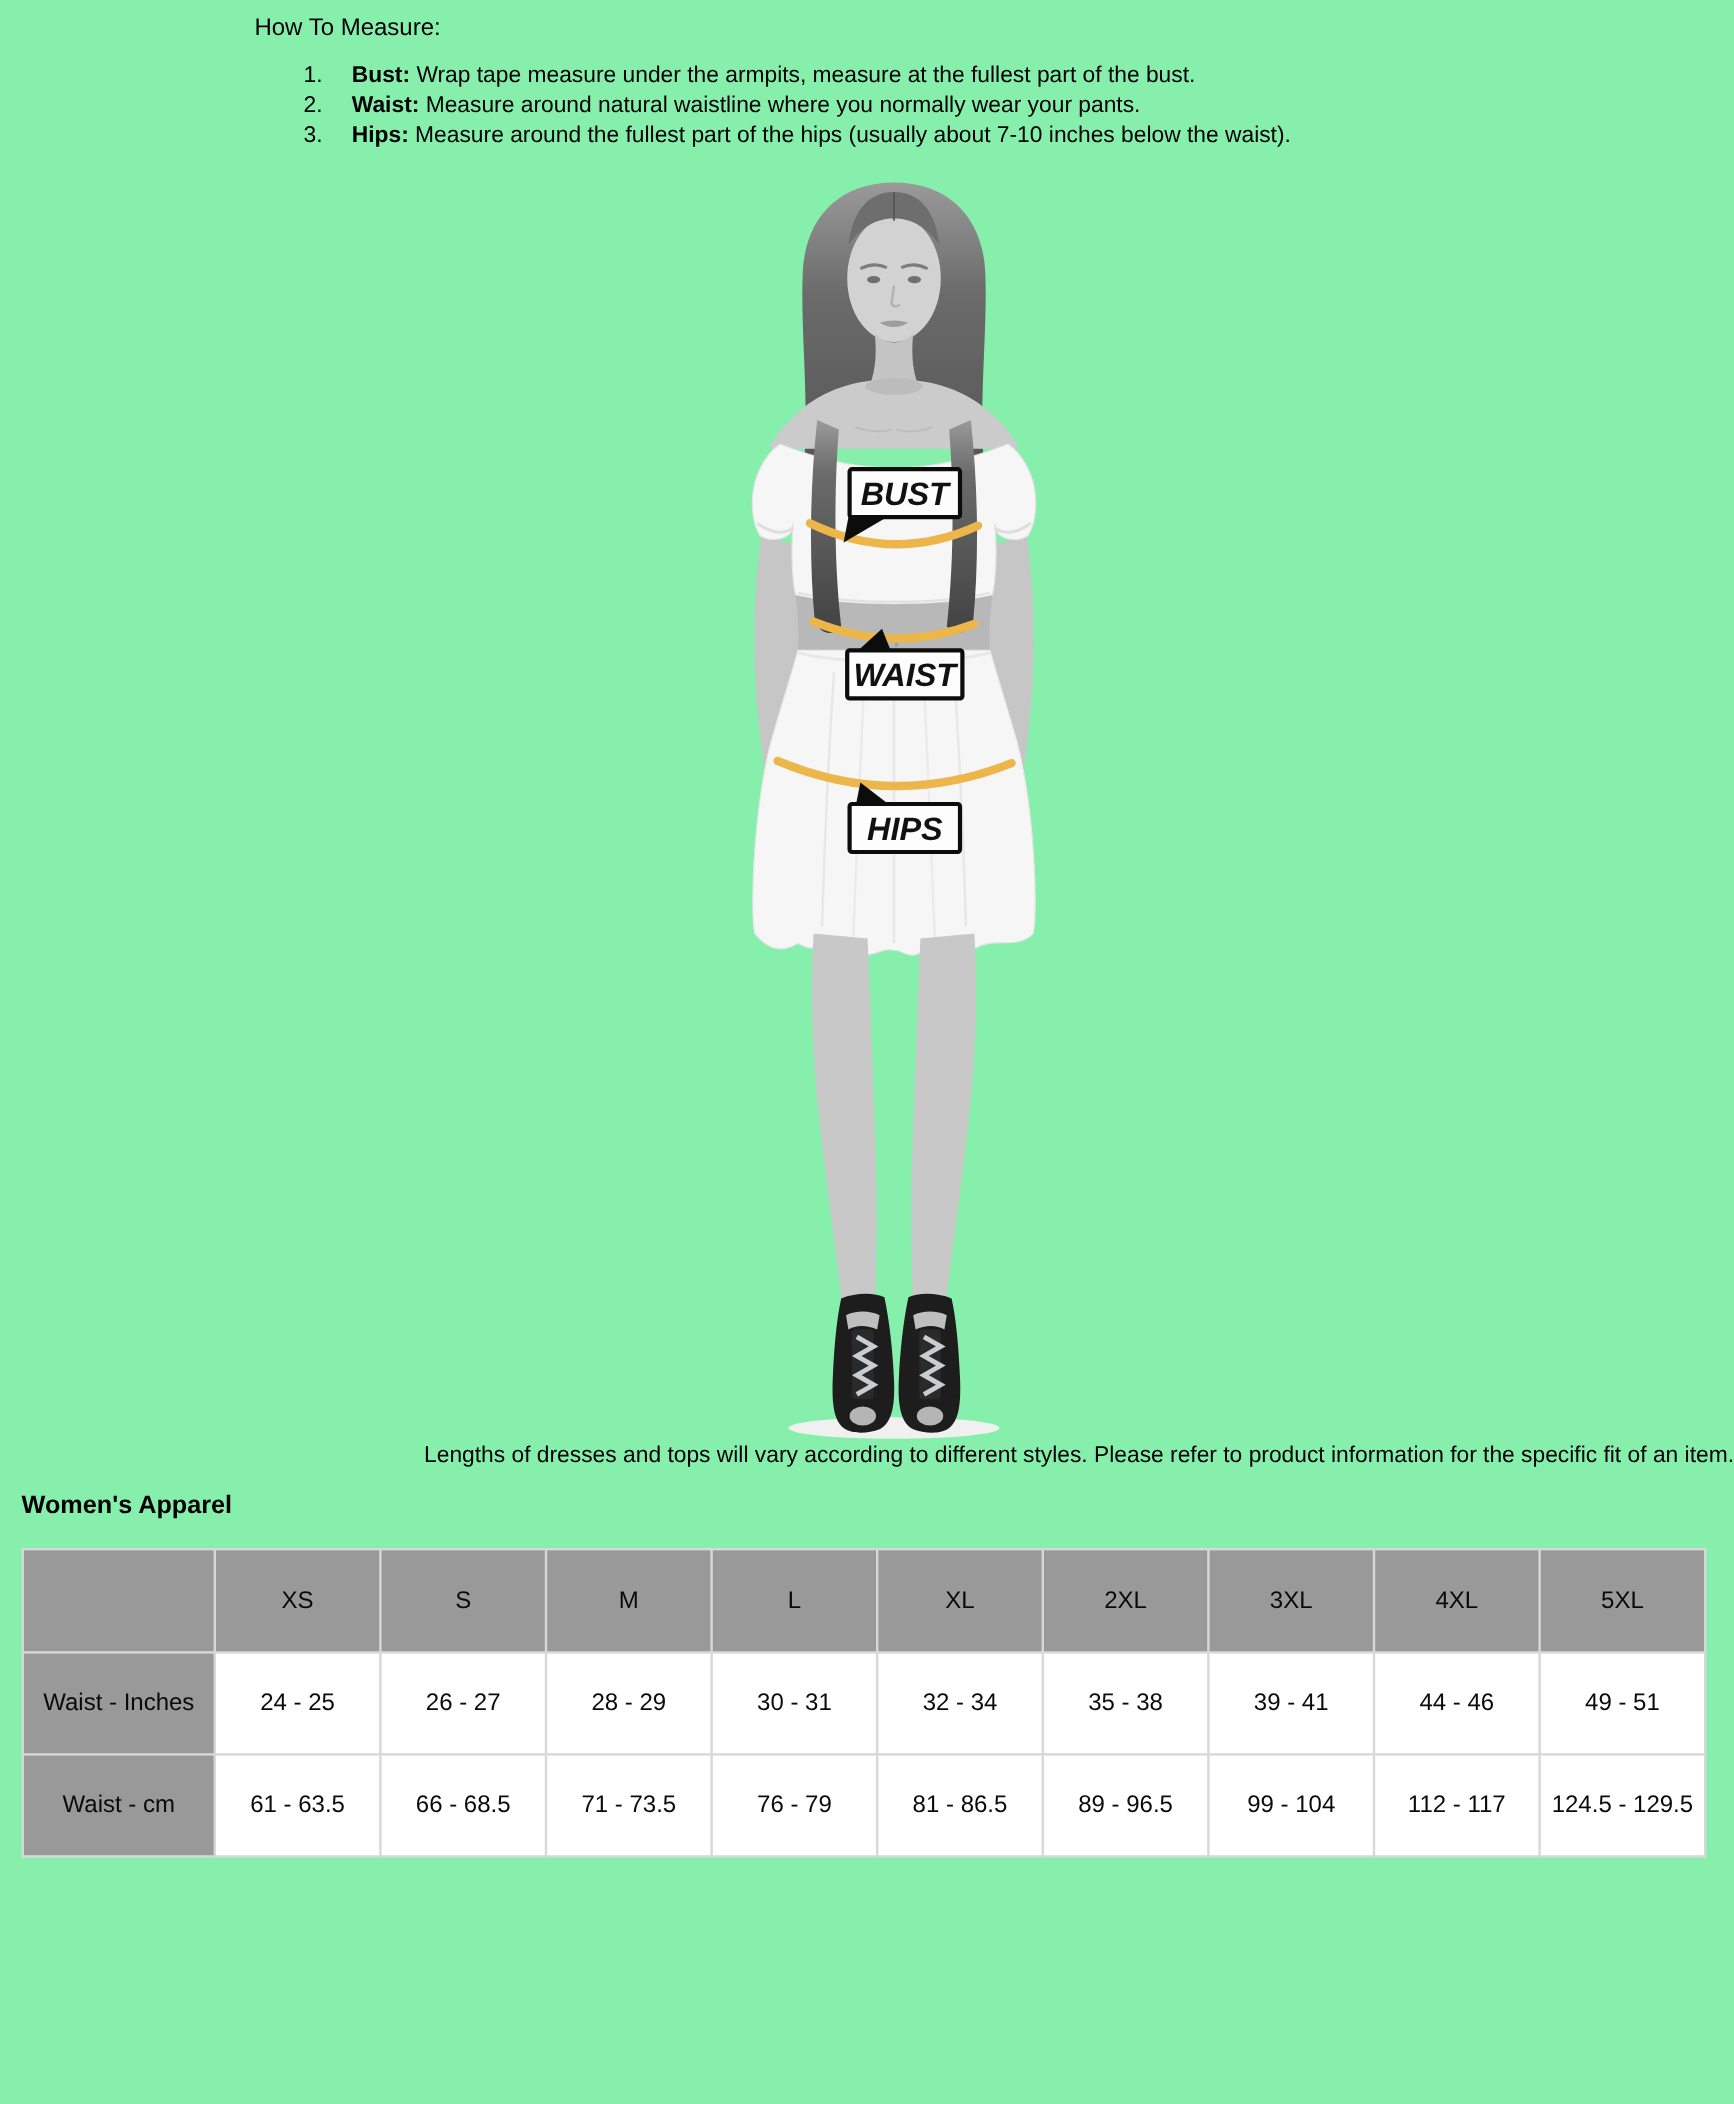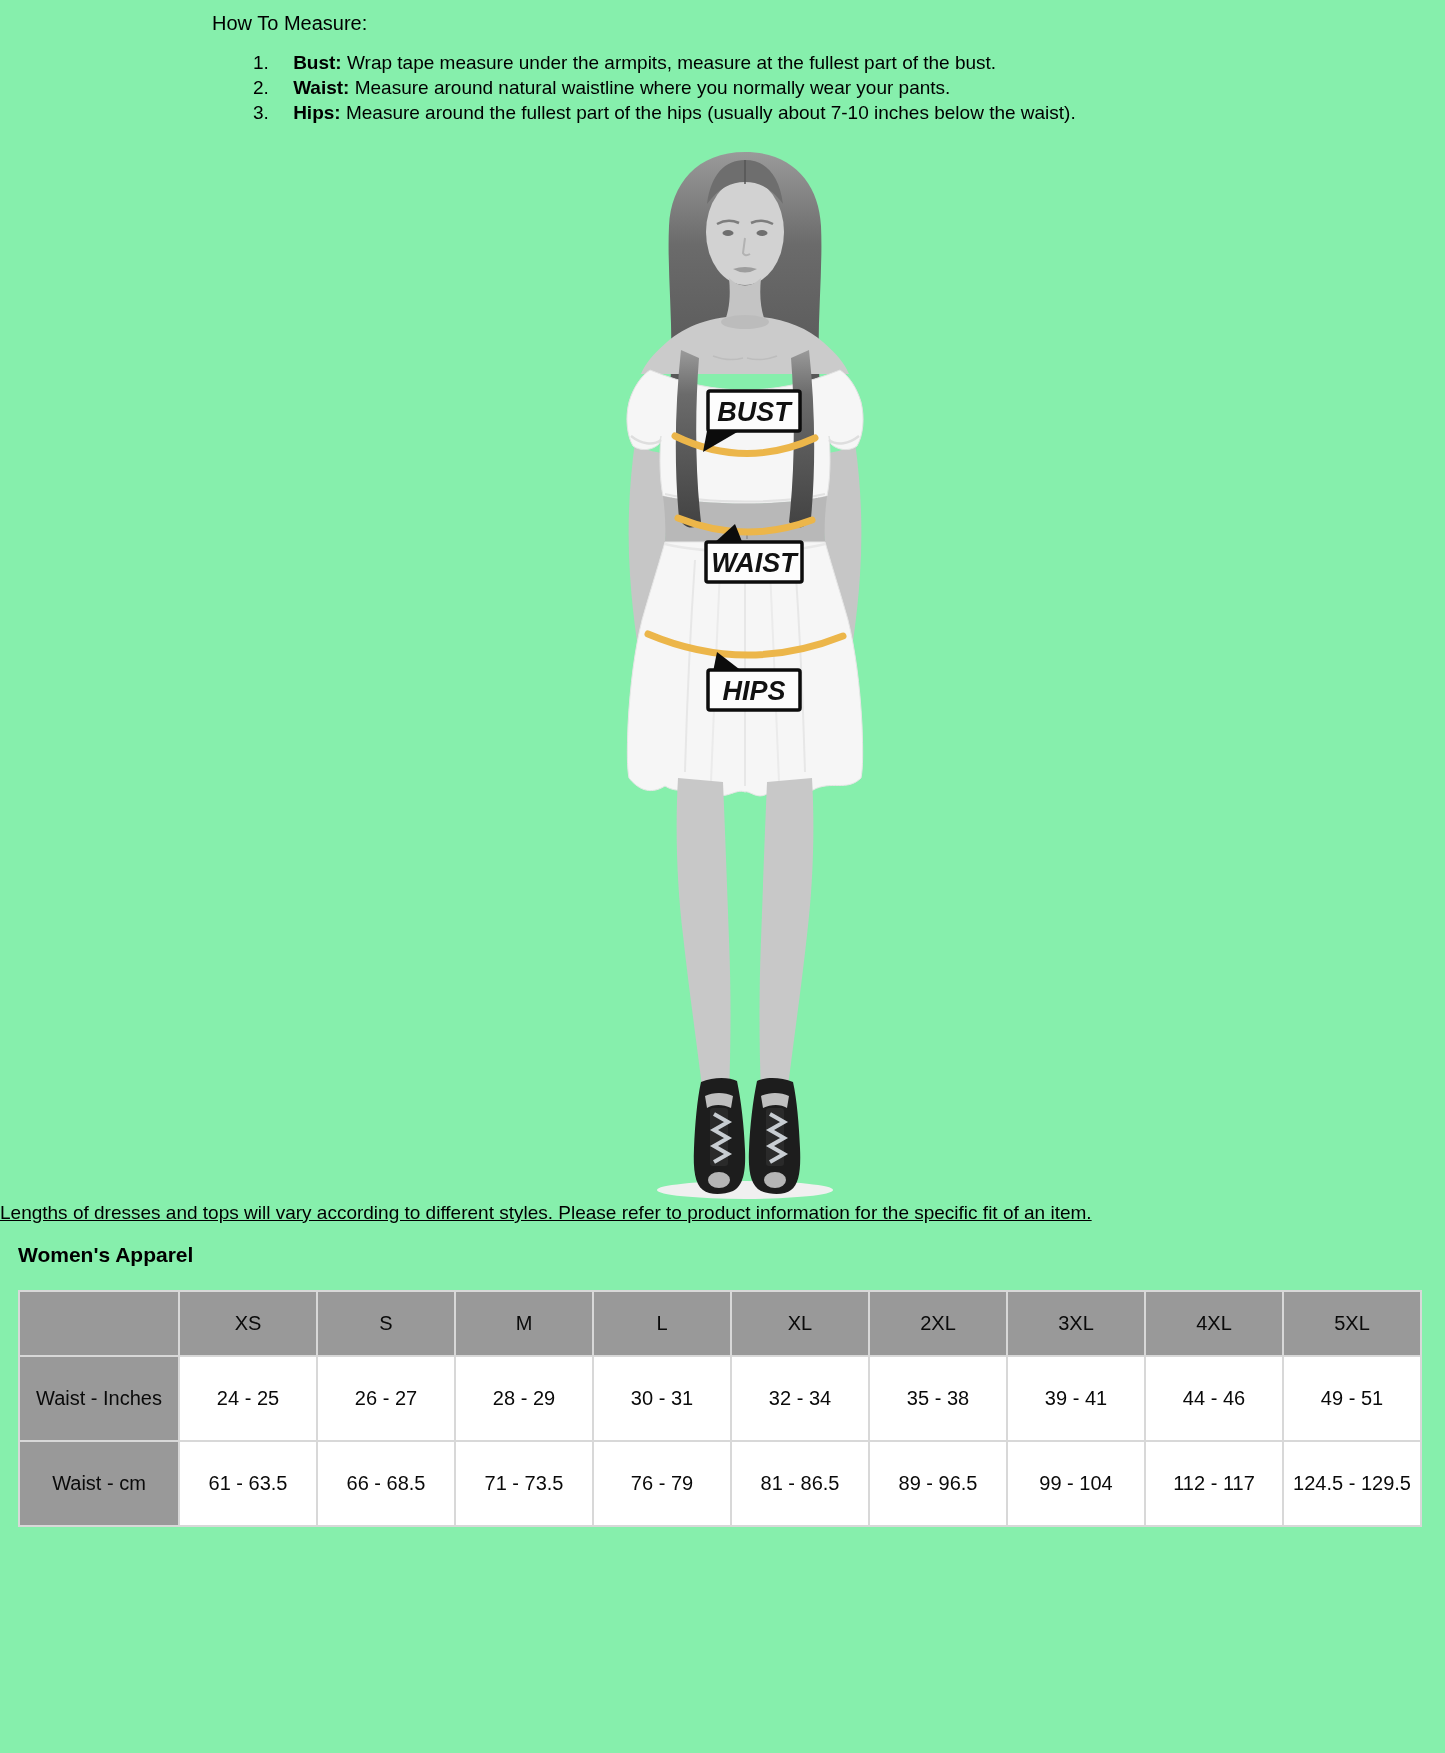--- a/index.html
+++ b/index.html
@@ -5,33 +5,33 @@
   html,body { margin:0; padding:0; background:#ffffff; }
   .page {
     position:relative; width:1445px; height:1753px; background:#86efac;
     font-family:"Liberation Sans", sans-serif; color:#000; overflow:hidden;
   }
   .howto-heading { position:absolute; left:212px; top:12px; font-size:20px; }
   .steps { position:absolute; left:253px; top:50px; font-size:19px; line-height:25px; }
   .step { white-space:nowrap; }
   .step-term { font-weight:bold;margin-left:19px; }
   .figure-wrap { position:absolute; left:445px; top:140px; width:600px; height:1065px;font-style:italic; }
-  .fit-note { position:absolute; left:0; top:1202px; width:100%; text-align:left; font-size:19px;text-decoration:underline; }
+  .fit-note { position:absolute; left:0; top:1202px; width:100%; text-align:right; font-size:19px; }
   .section-title { position:absolute; left:18px; top:1243px; font-size:21px; font-weight:bold; }
   table.size-chart {
     position:absolute; left:18px; top:1290px; width:1404px;
     border-collapse:collapse; table-layout:fixed; font-size:20px;
     border:2px solid #bdbdbd;
   }
   table.size-chart th, table.size-chart td {
     border:2px solid #d8d8d8; text-align:center; vertical-align:middle;
     font-weight:normal; padding:0; color:#0a0a0a;
   }
   table.size-chart tr { height:85px; }
-  table.size-chart tr.hdr { height:65px; }
+  table.size-chart tr.hdr { height:86px; }
   table.size-chart tr.hdr th { background:#999999; }
   table.size-chart th.rowlab { background:#999999; }
   table.size-chart td { background:#ffffff; }
   col.c0 { width:160px; }
   svg text.boxlab {
     font-family:"Liberation Sans", sans-serif; font-weight:bold; font-size:27px; fill:#111;
   }
 </style>
 </head>
 <body>

